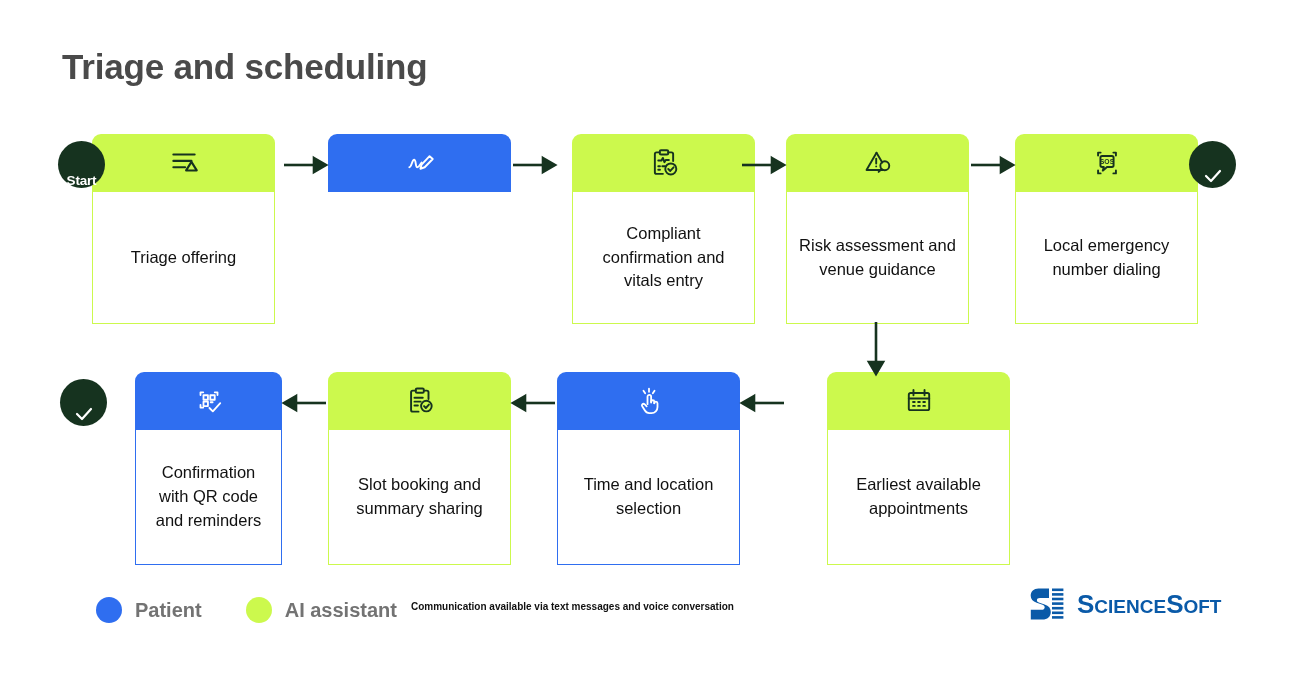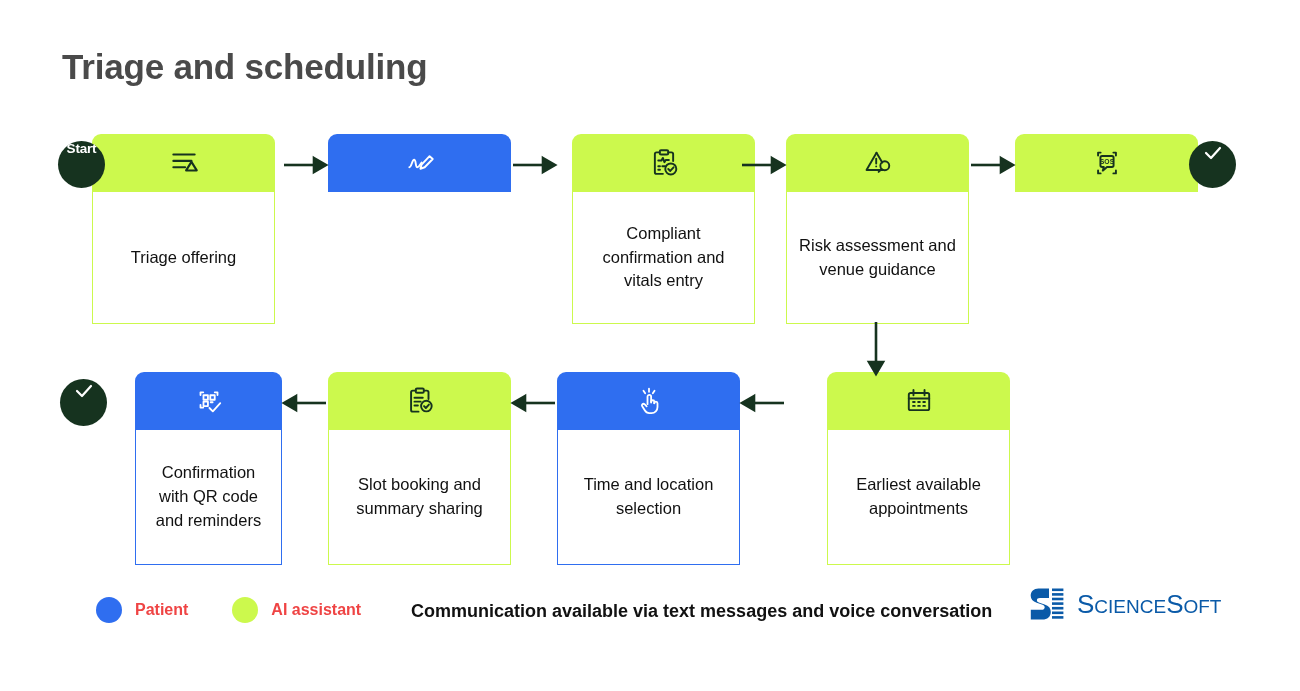--- a/index.html
+++ b/index.html
@@ -86,21 +86,21 @@
   .row2 .card-body { height: 135px; }
 
   
   .badge {
     position: absolute;
     width: 47px;
     height: 47px;
     border-radius: 50%;
     background: #16331f;
     display: flex;
-    align-items: flex-start;
+    align-items: flex-end;
     justify-content: center;
     z-index: 5;
   }
   .badge-text {
     color: #ffffff;
     font-size: 13.5px;
     font-weight: 700;
     letter-spacing: -0.2px;
   }
   .badge svg { width: 24px; height: 24px; display:block; }
@@ -127,48 +127,48 @@
     gap: 13px;
   }
   .legend-dot {
     width: 26px;
     height: 26px;
     border-radius: 50%;
   }
   .legend-dot.blue { background: #2f6ef0; }
   .legend-dot.lime { background: #ccf94d; }
   .legend-label {
-    font-size: 16px;
+    font-size: 20px;
     font-weight: 700;
-    color: #ef4444;
+    color: #737373;
     white-space: nowrap;
   }
   .footer-note {
     position: absolute;
     left: 411px;
     top: 601px;
-    font-size: 18px;
+    font-size: 10px;
     font-weight: 700;
     color: #111111;
     white-space: nowrap;
   }
 
   
   .logo {
     position: absolute;
     left: 1026px;
     top: 583px;
     display: flex;
     align-items: center;
     gap: 9px;
   }
   .logo-mark { width: 42px; height: 42px; display:block; }
   .logo-word {
     font-size: 26px;
-    font-weight: 400;
+    font-weight: 700;
     color: #0a5aa8;
     letter-spacing: 0px;
     line-height: 1;
     white-space: nowrap;
   }
   .logo-word .sc { font-size: 26px; }
   .logo-word .sm { font-size: 19px; }
 </style>
 </head>
 <body>
@@ -317,20 +317,23 @@
         <span class="icon-wrap">
           <svg viewBox="0 0 32 32" fill="none" stroke="#16331f" stroke-width="1.8" stroke-linecap="round" stroke-linejoin="round">
             <path d="M10 6.2H7.6V9"></path>
             <path d="M22 6.2h2.4V9"></path>
             <path d="M10 25.8H7.6V23"></path>
             <path d="M22 25.8h2.4V23"></path>
             <path d="M20.6 9.4H11.4a1.6 1.6 0 0 0-1.6 1.6v7.2a1.6 1.6 0 0 0 1.6 1.6H13l-1 3.4 4-3.4h4.6a1.6 1.6 0 0 0 1.6-1.6V11a1.6 1.6 0 0 0-1.6-1.6z"></path>
             <text x="16" y="17.2" font-family="'Liberation Sans', sans-serif" font-size="6.4" font-weight="700" fill="#16331f" stroke="none" text-anchor="middle">SOS</text>
           </svg>
         </span>
+      </div>
+      <div class="card-body">
+        <span class="card-label">Local emergency number dialing</span>
       </div>
     </div>
 
     <div class="card blue row2" style="left:99px; top:372px;padding-left:36px;">
       <div class="card-head">
         <span class="icon-wrap">
           <svg viewBox="0 0 32 32" fill="none" stroke="#ffffff" stroke-width="1.7" stroke-linecap="round" stroke-linejoin="round">
             <path d="M8 10.4V7.8h2.6"></path>
               <path d="M21.4 7.8H24v2.6"></path>
               <path d="M8 19.6v2.6h2.6"></path>

